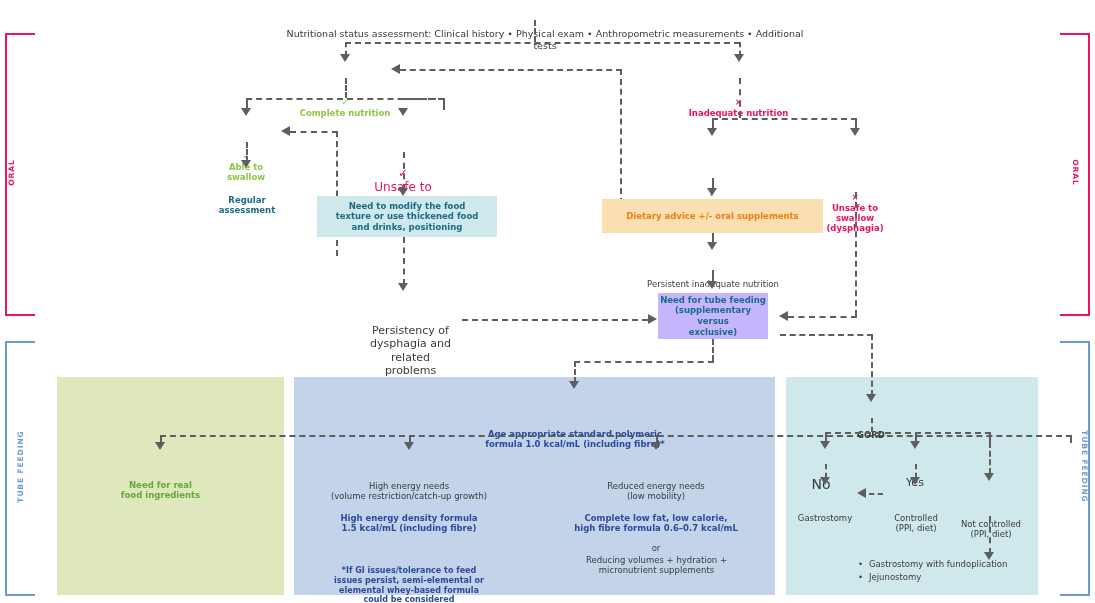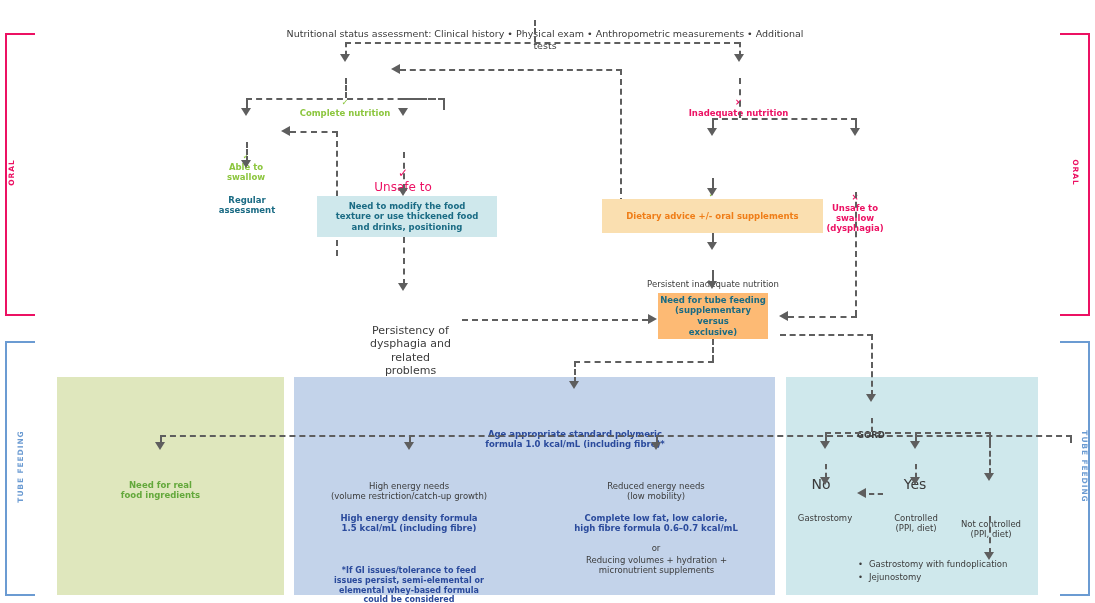--- a/index.html
+++ b/index.html
@@ -160,21 +160,21 @@
     <span style="font-size:8.5px;font-weight:bold;color:#ef7d17;">Dietary advice +/- oral supplements</span>
   </div>
 
   <div class="v" style="left:712px;top:233px;height:10px;"></div>
   <div class="arw arw-d" style="left:707px;top:242px;"></div>
   <div class="txt" style="left:632px;top:255px;width:162px;font-size:8.5px;color:#3b3b3b;">Persistent inadequate nutrition</div>
 
   <div class="v" style="left:712px;top:270px;height:12px;"></div>
   <div class="arw arw-d" style="left:707px;top:281px;"></div>
 
-  <div class="box" style="left:658px;top:293px;width:110px;height:46px;background:#fdba74;">
+  <div class="box" style="left:658px;top:293px;width:110px;height:46px;background:#c4b5fd;">
     <span style="font-size:8.5px;font-weight:bold;color:#1a6b84;white-space:pre-line;">Need for tube feeding
 (supplementary versus
 exclusive)</span>
   </div>
 
   <div class="h" style="left:462px;top:319px;width:186px;"></div>
   <div class="arw" style="left:648px;top:314px;border-top:5px solid transparent;border-bottom:5px solid transparent;border-left:9px solid #5e5e5e;"></div>
 
   <div class="v" style="left:855px;top:192px;height:124px;"></div>
   <div class="h" style="left:788px;top:316px;width:69px;"></div>
@@ -227,21 +227,21 @@
   <div class="h" style="left:825px;top:432px;width:166px;"></div>
   <div class="v" style="left:825px;top:432px;height:10px;"></div>
   <div class="v" style="left:915px;top:432px;height:10px;"></div>
   <div class="v" style="left:989px;top:432px;height:10px;"></div>
   <div class="arw arw-d" style="left:820px;top:441px;"></div>
   <div class="arw arw-d" style="left:910px;top:441px;"></div>
   <div class="arw arw-d" style="left:984px;top:473px;"></div>
   <div class="v" style="left:989px;top:442px;height:32px;"></div>
 
   <div class="txt" style="left:806px;top:452px;width:30px;font-size:14px;color:#3b3b3b;">No</div>
-  <div class="txt" style="left:900px;top:452px;width:30px;font-size:14px;color:#3b3b3b;">Yes</div>
+  <div class="txt" style="left:900px;top:452px;width:30px;font-size:11px;color:#3b3b3b;">Yes</div>
 
   <div class="v" style="left:825px;top:464px;height:14px;"></div>
   <div class="arw arw-d" style="left:820px;top:477px;"></div>
   <div class="v" style="left:915px;top:464px;height:14px;"></div>
   <div class="arw arw-d" style="left:910px;top:477px;"></div>
 
   <div class="txt" style="left:793px;top:489px;width:64px;font-size:8.5px;color:#3b3b3b;">Gastrostomy</div>
   <div class="txt" style="left:884px;top:489px;width:64px;font-size:8.5px;color:#3b3b3b;">Controlled
 (PPI, diet)</div>
   <div class="txt" style="left:953px;top:495px;width:76px;font-size:8.5px;color:#3b3b3b;">Not controlled

